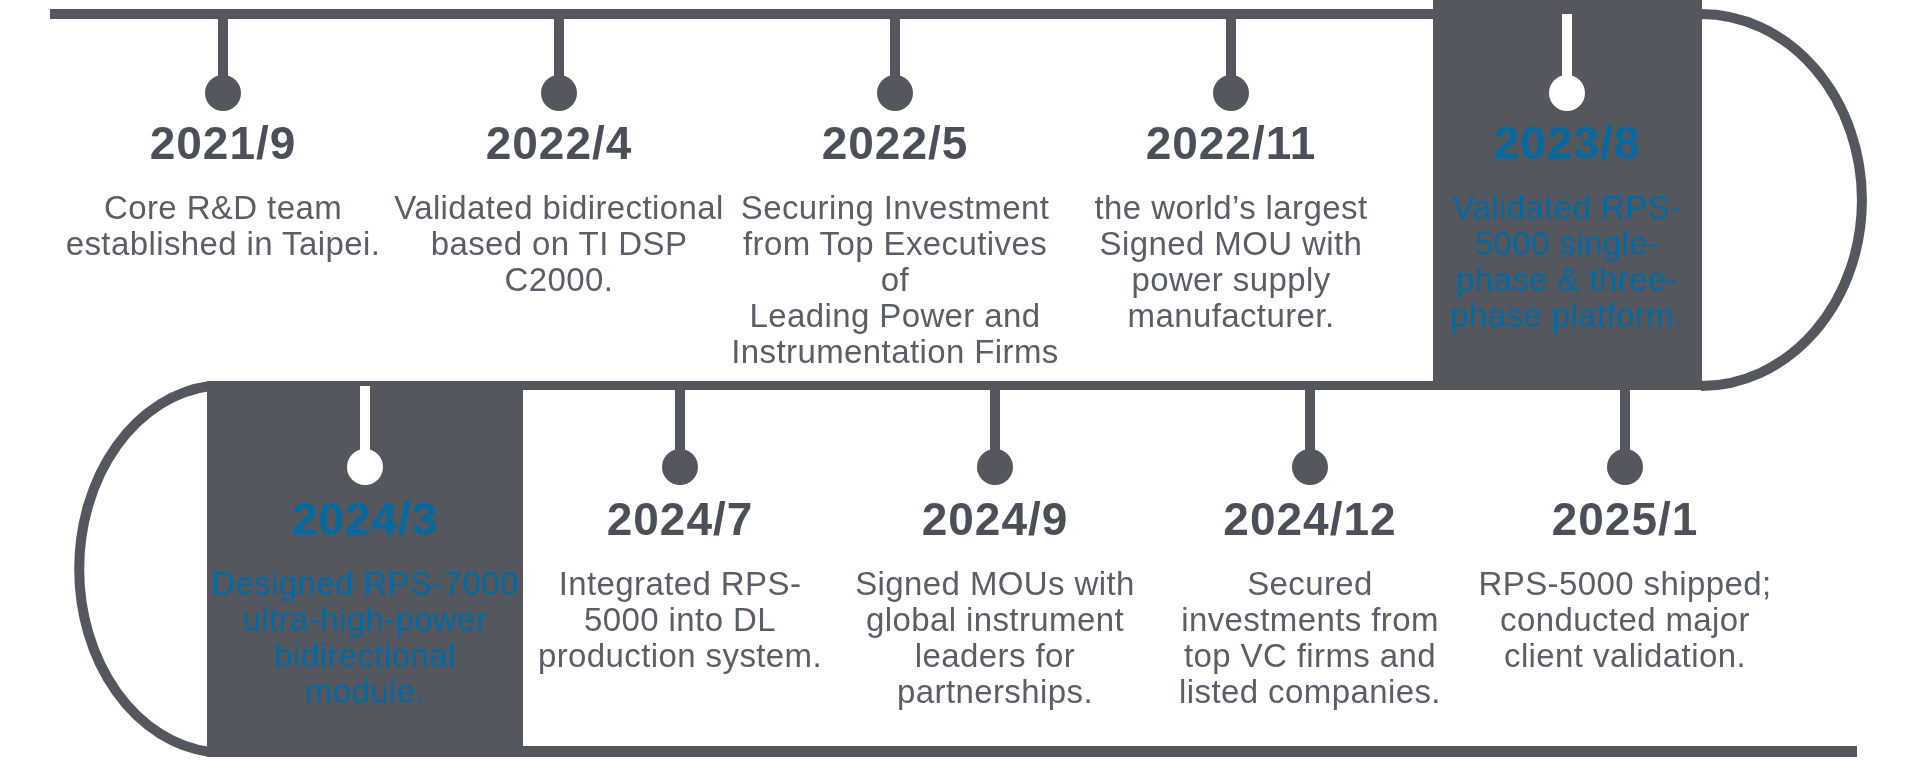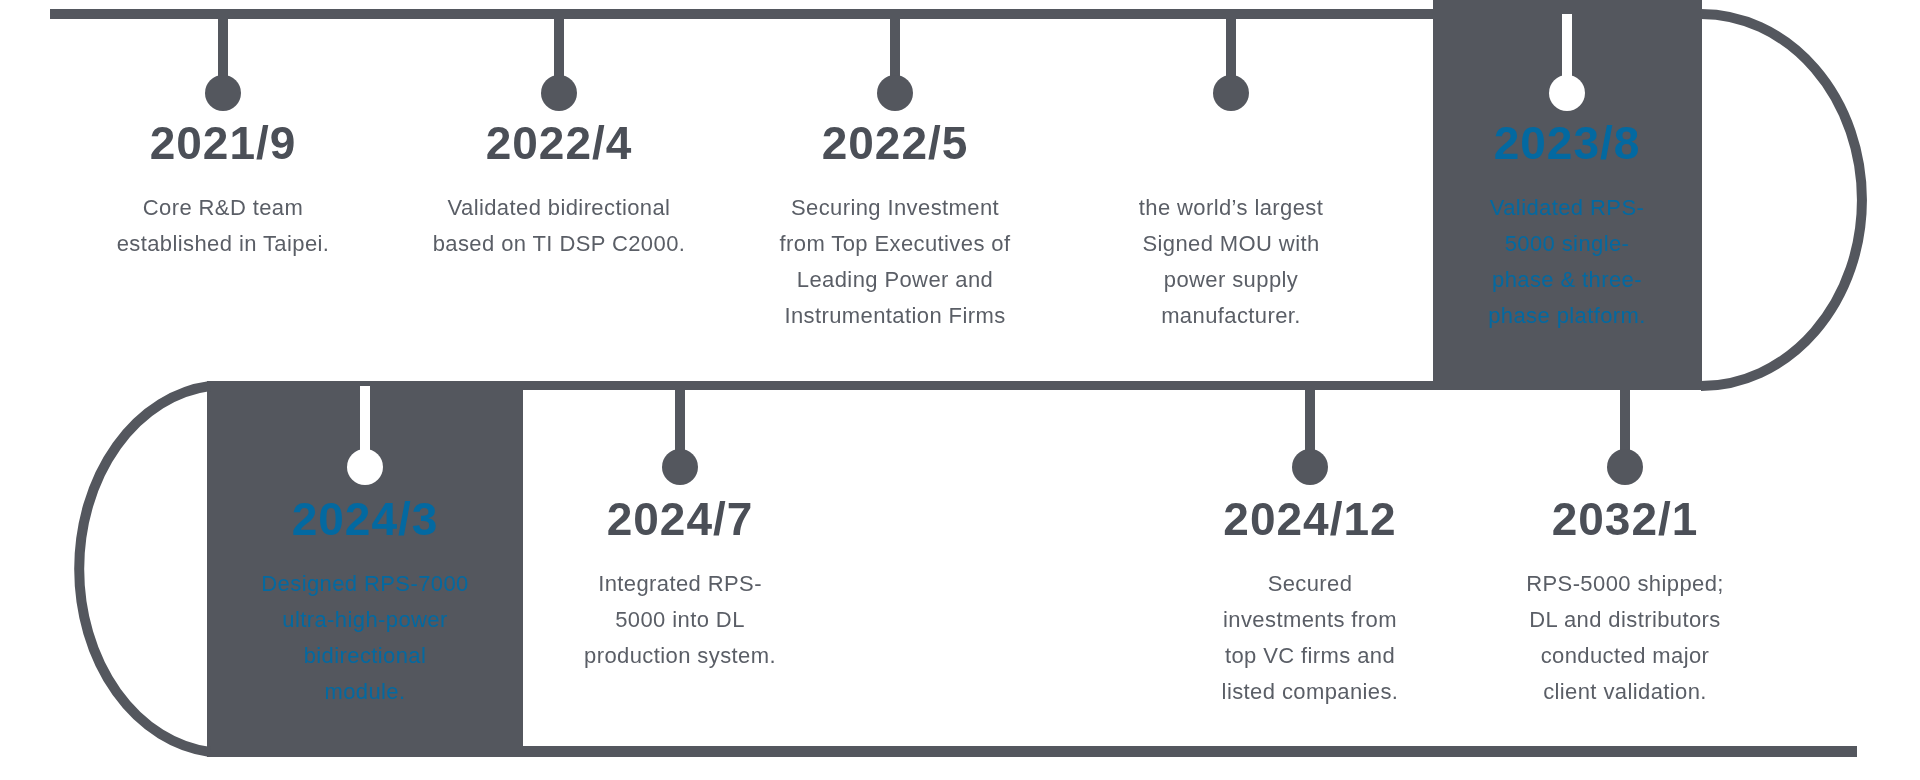--- a/index.html
+++ b/index.html
@@ -13,21 +13,21 @@
   #block-2023-8{left:1433px;top:0;width:269px;height:388px;}
   #block-2024-3{left:207px;top:383px;width:316px;height:374px;}
   #arcs{position:absolute;left:0;top:0;width:1920px;height:780px;}
   .item{position:absolute;top:0;height:780px;}
   .item.top{width:330px;}
   .item.bottom{width:320px;}
   .stem{position:absolute;left:calc(50% - 5px);width:10px;background:#54575e;}
   .dot{position:absolute;left:calc(50% - 18px);width:36px;height:36px;border-radius:50%;background:#54575e;}
   .date{position:absolute;left:0;width:100%;text-align:center;font-size:46px;font-weight:600;
         letter-spacing:1px;color:#4b4f57;}
-  .body{position:absolute;left:0;width:100%;text-align:center;font-size:22px;line-height:36px;
+  .body{position:absolute;left:0;width:100%;text-align:center;font-size:33px;line-height:36px;
         letter-spacing:0.4px;color:#5a5e66;}
   .item.top .stem{top:14px;height:62px;}
   .item.top .dot{top:75px;}
   .item.top .date{top:116px;}
   .item.top .body{top:190px;}
   .item.bottom .stem{top:386px;height:64px;}
   .item.bottom .dot{top:449px;}
   .item.bottom .date{top:492px;}
   .item.bottom .body{top:566px;}
   .item.hl .stem,.item.hl .dot{background:#ffffff;}
@@ -81,20 +81,21 @@
       <div class="ln">Securing Investment</div>
       <div class="ln">from Top Executives of</div>
       <div class="ln">Leading Power and</div>
       <div class="ln">Instrumentation Firms</div>
     </div>
   </div>
 
   <div class="item top" style="left:1066px">
     <div class="stem"></div>
     <div class="dot"></div>
+    <div class="date">2022/11</div>
     <div class="body">
       <div class="ln">the world’s largest</div>
       <div class="ln">Signed MOU with</div>
       <div class="ln">power supply</div>
       <div class="ln">manufacturer.</div>
     </div>
   </div>
 
   <div class="item top hl" style="left:1402px">
     <div class="stem"></div>
@@ -125,38 +126,48 @@
     <div class="dot"></div>
     <div class="date">2024/7</div>
     <div class="body">
       <div class="ln">Integrated RPS-</div>
       <div class="ln">5000 into DL</div>
       <div class="ln">production system.</div>
       <div class="ln"></div>
     </div>
   </div>
 
+  <div class="item bottom" style="left:835px">
+    <div class="stem"></div>
+    <div class="dot"></div>
+    <div class="date">2024/9</div>
+    <div class="body">
+      <div class="ln">Signed MOUs with</div>
+      <div class="ln">global instrument</div>
+      <div class="ln">leaders for</div>
+      <div class="ln">partnerships.</div>
+    </div>
+  </div>
 
   <div class="item bottom" style="left:1150px">
     <div class="stem"></div>
     <div class="dot"></div>
     <div class="date">2024/12</div>
     <div class="body">
       <div class="ln">Secured</div>
       <div class="ln">investments from</div>
       <div class="ln">top VC firms and</div>
       <div class="ln">listed companies.</div>
     </div>
   </div>
 
   <div class="item bottom" style="left:1465px">
     <div class="stem"></div>
     <div class="dot"></div>
-    <div class="date">2032/1</div>
+    <div class="date">2025/1</div>
     <div class="body">
       <div class="ln">RPS-5000 shipped;</div>
-      <div class="ln">DL and distributors</div>
       <div class="ln">conducted major</div>
       <div class="ln">client validation.</div>
     </div>
   </div>
 
 </div>
 
 </body></html>

